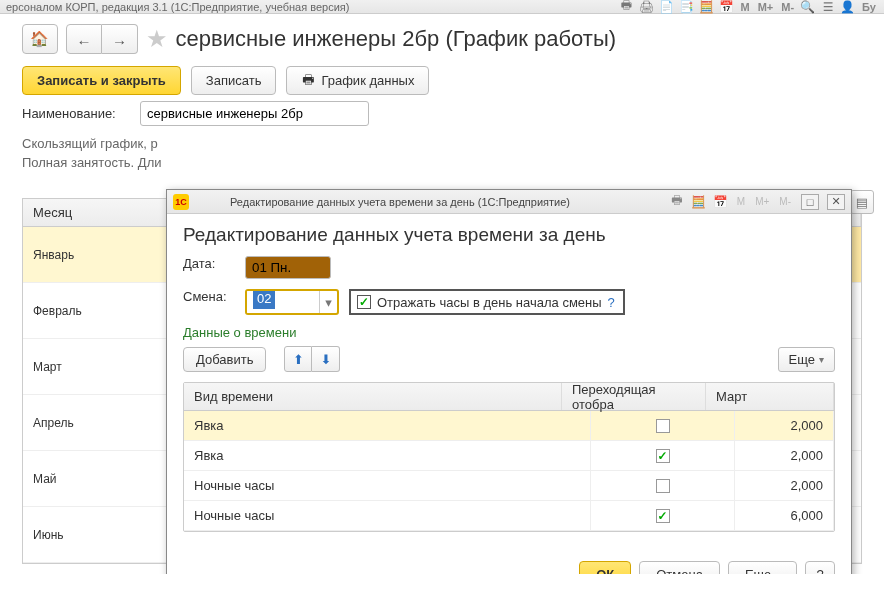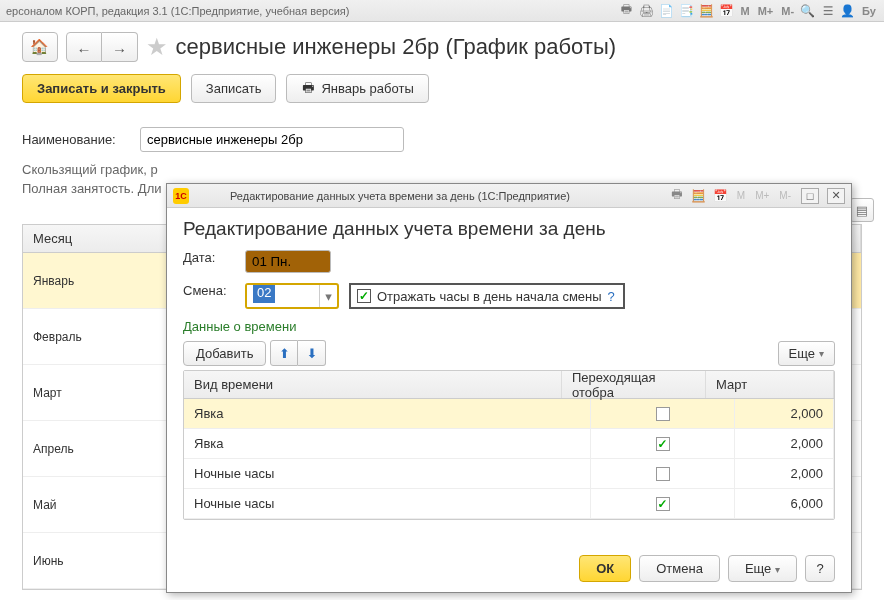--- a/index.html
+++ b/index.html
@@ -1,59 +1,59 @@
 <!DOCTYPE html>
 <html><head>
 <meta charset="utf-8">
 <style>
   * { box-sizing: border-box; margin: 0; padding: 0; }
   body { font-family: Arial, sans-serif; font-size: 13px; color: #333; background: #fff; overflow: hidden; }
   
-  .top-bar { height: 22px; background: linear-gradient(#f0f0f0, #e6e6e6); border-bottom: 1px solid #ccc; display: flex; align-items: center; padding: 0 6px; font-size: 11px; color: #666; justify-content: space-between; }
+  .top-bar { height: 14px; background: linear-gradient(#f0f0f0, #e6e6e6); border-bottom: 1px solid #ccc; display: flex; align-items: center; padding: 0 6px; font-size: 11px; color: #666; justify-content: space-between; }
   .top-bar-title { white-space: nowrap; overflow: hidden; }
   .top-bar-icons { display: flex; gap: 4px; align-items: center; }
   .top-icon { width: 16px; height: 16px; display: flex; align-items: center; justify-content: center; font-size: 12px; color: #777; cursor: pointer;}
   .top-m { font-weight: bold; font-size: 11px; color:#888; padding:0 2px; cursor:pointer;}
 
   .main-area { padding: 10px 22px; position: relative; }
   
   .header-row { display: flex; align-items: center; gap: 8px; margin-bottom: 12px; }
   .nav-btn { border: 1px solid #bbb; background: linear-gradient(#fff,#eee); border-radius: 4px; width: 36px; height: 30px; display:flex; align-items:center; justify-content:center; cursor: pointer; font-size: 15px; color:#555;}
   .nav-pair { display:flex; gap:0;}
   .nav-pair .nav-btn { border-radius: 4px 0 0 4px;}
   .nav-pair .nav-btn + .nav-btn { border-left: none; border-radius: 0 4px 4px 0;}
   .star { color: #ccc; font-size: 24px; cursor:pointer;}
   .page-title { font-size: 22px; color: #333; }
   
-  .action-row { display:flex; gap: 10px; margin-bottom: 24px;}
+  .action-row { display:flex; gap: 10px; margin-bottom: 6px;}
   .btn { border: 1px solid #bbb; background: linear-gradient(#fff,#eee); border-radius: 4px; padding: 6px 14px; cursor: pointer; font-size: 13px; display:flex; align-items:center; gap:6px;}
   .btn-primary { background: linear-gradient(#ffe675,#ffd633); border-color: #d4a600; font-weight: bold;}
   .icon-sm { width:14px; height:14px; display:inline-flex; align-items:center; justify-content:center;}
   
   .form-row { display:flex; align-items:center; gap: 8px; margin-bottom: 10px;}
   .label { min-width: 110px; color:#333;}
   .input { border: 1px solid #bbb; border-radius: 3px; padding: 4px 6px; font-size: 13px; background:#fff;}
-  .input-name { width: 264px;}
+  .input-name { width: 229px;}
   
   .desc { color:#666; margin-bottom: 4px;}
   
   .bg-table { margin-top: 28px; border: 1px solid #ccc; }
   .bg-table-head { background: linear-gradient(#f6f6f6,#ececec); border-bottom:1px solid #ccc; height: 28px; display:flex; align-items:center;}
   .bg-hcell { border-right:1px solid #ddd; padding: 0 10px; height:100%; display:flex; align-items:center;}
   .bg-trow { height: 56px; border-bottom: 1px solid #eee; display:flex;}
   .bg-trow.sel { background: #fff7d0;}
   .bg-cell { border-right:1px solid #eee; padding: 6px 10px; display:flex; flex-direction:column; justify-content:center; gap: 4px; font-size: 12px;}
   .col-month { width: 188px;}
   .col-extra { width: 160px; display:flex; align-items:center; justify-content:center;}
   .dotted { text-decoration: underline dotted;}
   .right-head-8 { margin-left:auto; width: 36px; text-align:center; justify-content:center;}
   .right-head-8-sel { margin-left:auto; width: 36px; background:#ffe9a5; border-left:1px solid #eee;}
   
   
-  .dialog { position: absolute; top: 161px; left: 166px; width: 686px; height: 410px; background: #fff; border: 1px solid #888; box-shadow: 2px 2px 8px rgba(0,0,0,0.3); }
+  .dialog { position: absolute; top: 175px; left: 166px; width: 686px; height: 410px; background: #fff; border: 1px solid #888; box-shadow: 2px 2px 8px rgba(0,0,0,0.3); }
   .dialog-title { height: 24px; background: linear-gradient(#f2f2f2,#e6e6e6); border-bottom: 1px solid #ccc; display:flex; align-items:center; padding: 0 6px; font-size: 11px; gap: 6px;}
   .dlg-1c { width:16px; height:16px; background: #ffcc00; border-radius:3px; display:flex; align-items:center; justify-content:center; font-size:9px; font-weight:bold; color:#c00;}
   .dialog-title-text { flex:1; color:#444;margin-left:35px;}
   .dlg-ticon { width:16px; height:16px; display:flex; align-items:center; justify-content:center; color:#888; font-size:12px; cursor:pointer;}
   .dlg-m { font-size:10px; color:#bbb; padding: 0 2px;}
   .dlg-close,.dlg-max { border:1px solid #aaa; width:18px; height:16px; display:flex; align-items:center; justify-content:center; font-size:11px; color:#555; background:#f3f3f3; cursor:pointer; margin-left:2px;}
   
   .dialog-body { padding: 10px 16px 8px 16px;}
   .dlg-head { font-size: 19px; margin-bottom: 10px;}
   .dlg-row { display:flex; align-items:flex-start; gap: 10px; margin-bottom: 10px;}
@@ -62,21 +62,21 @@
   .dlg-date { width: 86px;}
   .dlg-shift-wrap { display:flex; border: 2px solid #d4a600; border-radius:3px; overflow:hidden; height:26px;}
   .dlg-shift { width: 72px; border:none; padding: 0 6px; background:#fff;}
   .dlg-shift-sel { background:#3a79c5; color:#fff; padding:3px 4px;}
   .dlg-shift-dd { width:18px; border-left:1px solid #ccc; display:flex; align-items:center; justify-content:center; color:#777; cursor:pointer;}
   .chk-frame { border: 2px solid #555; display:flex; align-items:center; gap:6px; padding: 3px 8px 3px 6px; height:26px;}
   .chk { width:14px;height:14px; border:1px solid #555; display:flex; align-items:center; justify-content:center; color:#0a0; font-size:12px; font-weight:bold;}
   .help-q { color:#2a6fc0; cursor:pointer;}
   
   .green-head { color:#2a7d2a; margin: 6px 0 6px 0;}
-  .tool-row { display:flex; align-items:center; gap: 4px; margin-bottom: 4px;}
+  .tool-row { display:flex; align-items:center; gap: 18px; margin-bottom: 10px;}
   .arrow-grp { display:flex; gap:0;}
   .arrow-btn { border:1px solid #bbb; background: linear-gradient(#fff,#eee); width:28px; height:26px; display:flex; align-items:center; justify-content:center; cursor:pointer;}
   .arrow-btn:first-child { border-radius:3px 0 0 3px;} .arrow-btn:last-child{ border-left:none; border-radius:0 3px 3px 0;}
   .more-btn { margin-left:auto; border:1px solid #bbb; background:linear-gradient(#fff,#eee); border-radius:3px; padding: 4px 10px; cursor:pointer; display:flex; align-items:center; gap:4px;}
   .dd-caret { font-size:10px; color:#777;}
   
   .dlg-table { border:1px solid #ccc; border-radius:2px;}
   .dlg-thead { display:flex; background:linear-gradient(#f6f6f6,#ececec); border-bottom:1px solid #ccc; height:28px;}
   .dlg-th { border-right:1px solid #ddd; padding: 0 10px; display:flex; align-items:center;}
   .dlg-th.c1 { width: 378px;} .dlg-th.c2 { width:144px;} .dlg-th.c3 { flex:1;}
@@ -124,21 +124,21 @@
     </div>
     <span class="star">★</span>
     <span class="page-title">сервисные инженеры 2бр (График работы)</span>
   </div>
 
   <div class="action-row">
     <div class="btn btn-primary">Записать и закрыть</div>
     <div class="btn">Записать</div>
     <div class="btn">
       <span class="icon-sm">🖶</span>
-      <span>Январь работы</span>
+      <span>График данных</span>
     </div>
   </div>
 
   <div class="form-row">
     <span class="label">Наименование:</span>
     <input class="input input-name" value="сервисные инженеры 2бр" style="">
   </div>
   <div class="desc">Скользящий график, р</div>
   <div class="desc">Полная занятость. Дли</div>
 

